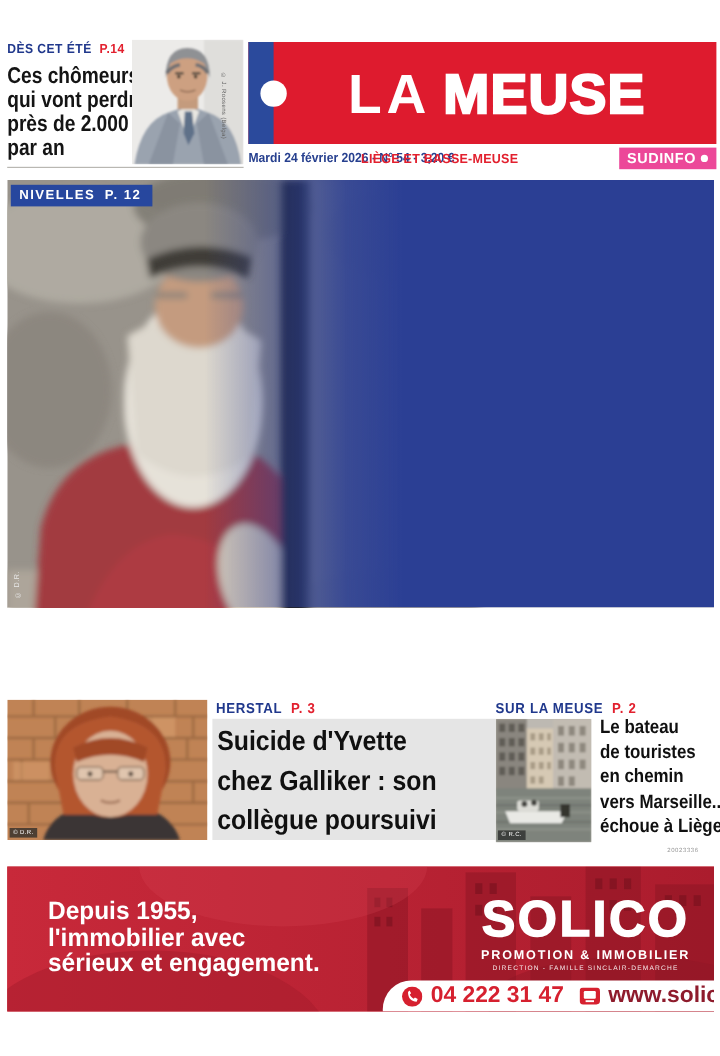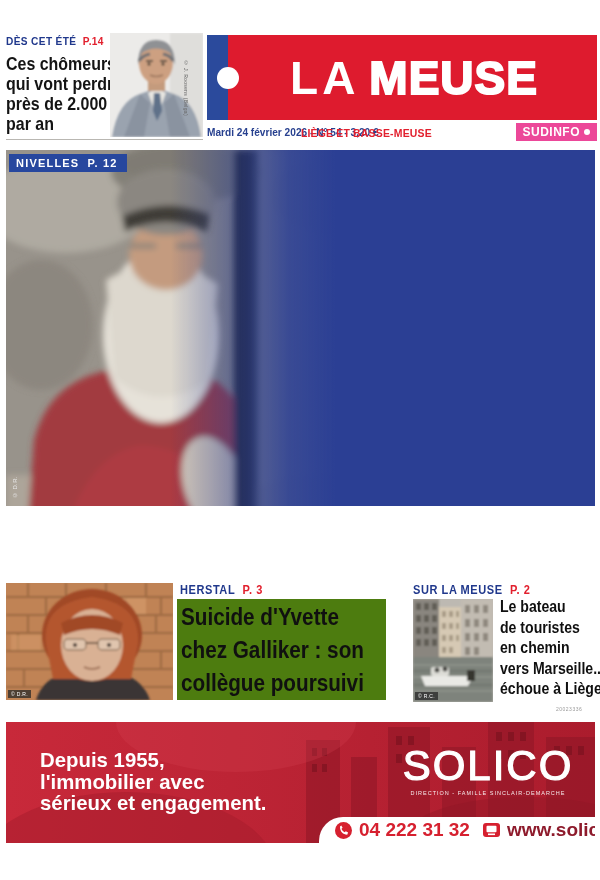--- a/index.html
+++ b/index.html
@@ -40,38 +40,38 @@
   .main-sub { margin-top:13px; font-size:16px; font-weight:bold; line-height:21px; transform:scaleX(.96); white-space:nowrap; }
   .main-credit { position:absolute; left:6px; bottom:8px; font-size:6px; color:#e8e8e8; writing-mode:vertical-rl; transform:rotate(180deg); letter-spacing:.4px; }
 
   
   .kicker { position:absolute; font-size:12px; font-weight:bold; letter-spacing:.6px; white-space:nowrap; transform:scaleX(.92); transform-origin:left; }
   .kicker .k-label { color:#20388C; }
   .kicker .k-page { color:#E2202E; margin-left:8px; }
   .herstal-photo { position:absolute; left:6px; top:583px; width:167px; height:117px; overflow:hidden; }
   .photo-credit-chip { position:absolute; font-size:5px; color:#fff; background:rgba(40,40,40,.75); padding:1px 3px; letter-spacing:.3px; }
   .herstal-kicker { left:180px; top:583px; }
-  .herstal-block { position:absolute; left:177px; top:599px; width:209px; height:101px; background:#4d7c0f; padding:2px 0 0 4px; }
+  .herstal-block { position:absolute; left:177px; top:599px; width:236px; height:101px; background:#e5e5e5; padding:2px 0 0 4px; }
   .herstal-line { font-size:23px; font-weight:bold; color:#101010; line-height:33px; transform:scaleX(.9); transform-origin:left; white-space:nowrap; }
   .meuse-kicker { left:413px; top:583px; }
   .meuse-photo { position:absolute; left:413px; top:599px; width:80px; height:103px; overflow:hidden; }
   .meuse-head { position:absolute; left:500px; top:597px; width:98px; }
   .meuse-line { font-size:16px; font-weight:bold; color:#101010; line-height:20.5px; transform:scaleX(.88); transform-origin:left; white-space:nowrap; }
   .ref-number { position:absolute; left:556px; top:706px; font-size:5px; color:#999; letter-spacing:.5px; }
 
   
   .ad { position:absolute; left:6px; top:722px; width:589px; height:121px; background:#C32433; overflow:hidden; }
   .ad-bg { position:absolute; inset:0; }
   .ad-head { position:absolute; left:34px; top:27px; color:#fff; font-weight:bold; font-size:21px; line-height:21.5px; white-space:nowrap; transform:scaleX(.97); transform-origin:left; }
   .ad-group { position:absolute; left:322px; top:10px; width:86px; text-align:center; color:#fff; }
   .ad-group-label { font-size:10px; letter-spacing:4px; font-weight:bold; }
   .ad-logo { margin-top:3px; }
   .ad-since { font-size:6px; letter-spacing:2px; margin-top:2px; }
   .ad-brandblock { position:absolute; left:392px; top:22px; width:180px; text-align:center; color:#fff; }
-  .ad-brand { font-size:42px; font-weight:normal; letter-spacing:2px; -webkit-text-stroke:1.2px #fff; line-height:44px; }
+  .ad-brand { font-size:42px; font-weight:bold; letter-spacing:2px; -webkit-text-stroke:1.2px #fff; line-height:44px; }
   .ad-tagline { font-size:10.5px; font-weight:bold; letter-spacing:1.5px; margin-top:2px; }
   .ad-subtag { font-size:5.5px; letter-spacing:1px; margin-top:2px; opacity:.9; }
   .ad-bar { position:absolute; right:0; bottom:0; width:276px; height:26px; background:#fff; border-top-left-radius:24px; display:flex; align-items:center; gap:7px; padding-left:16px; }
   .ad-phone { color:#D6202F; font-size:19px; font-weight:bold; white-space:nowrap; }
   .ad-web { color:#8E1B2C; font-size:19px; font-weight:bold; white-space:nowrap; }
 </style>
 </head>
 <body>
 
 <div class="page">
@@ -328,30 +328,31 @@
         <ellipse cx="520" cy="115" rx="120" ry="40" fill="#8E1626" opacity=".4"></ellipse>
       </svg>
     </div>
     <div class="ad-head">
       <div>Depuis 1955,</div>
       <div>l'immobilier avec</div>
       <div>sérieux et engagement.</div>
     </div>
     <div class="ad-brandblock">
       <div class="ad-brand">SOLICO</div>
+      <div class="ad-tagline">PROMOTION &amp; IMMOBILIER</div>
       <div class="ad-subtag">DIRECTION - FAMILLE SINCLAIR-DEMARCHE</div>
     </div>
     <div class="ad-bar">
       <span>
         <svg width="17" height="17" viewBox="0 0 17 17" style="display:block">
           <circle cx="8.5" cy="8.5" r="8.5" fill="#D6202F"></circle>
           <path d="M5 4.6 C5 10 8 12.6 12.2 12.8 L13.1 10.6 L10.8 9.2 L9.7 10.2 C8 9.4 7 8.3 6.5 6.8 L7.6 5.8 L6.3 3.5 Z" fill="#fff"></path>
         </svg>
       </span>
-      <span class="ad-phone">04 222 31 32</span>
+      <span class="ad-phone">04 222 31 47</span>
       <span style="margin-left:6px">
         <svg width="17" height="15" viewBox="0 0 17 15" style="display:block">
           <rect width="17" height="14" rx="3" fill="#D6202F"></rect>
           <rect x="3.5" y="2.8" width="10" height="6.5" rx="1" fill="#fff"></rect>
           <rect x="5" y="10.5" width="7" height="1.6" fill="#fff"></rect>
         </svg>
       </span>
       <span class="ad-web">www.solico.eu</span>
     </div>
   </section>

